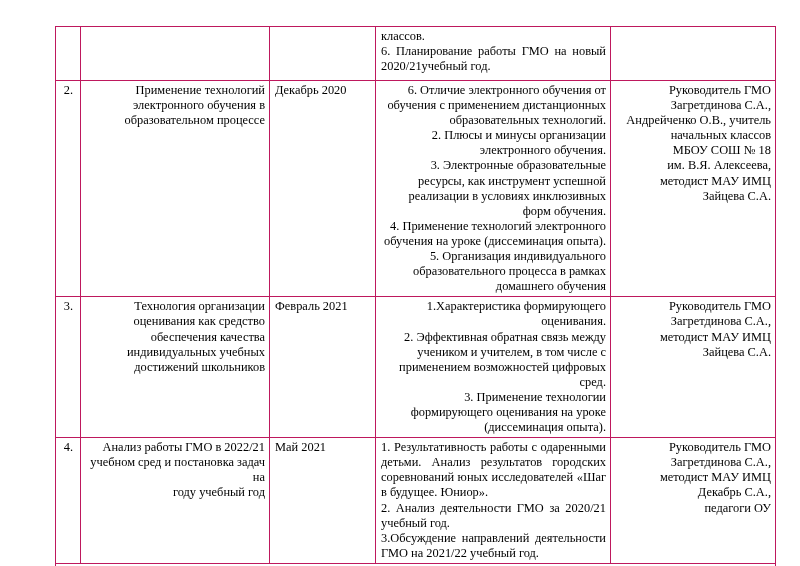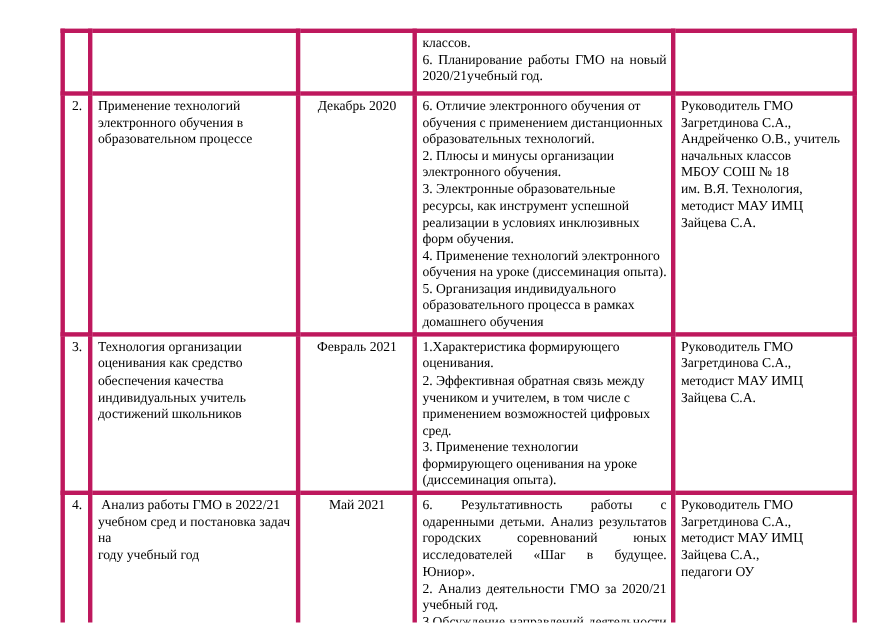--- a/index.html
+++ b/index.html
@@ -22,48 +22,48 @@
   }
   table.doc-table {
     position: absolute;
     left: 55px;
     top: 26px;
     width: 720px;
     border-collapse: collapse;
     table-layout: fixed;
   }
   table.doc-table td {
-    border: 4px solid #be185d;
+    border: 1px solid #be185d;
     vertical-align: top;
     padding: 2px 4px 2px 5px;
     font-size: 12.4px;
     line-height: 15.1px;
     font-family: "Liberation Serif", "DejaVu Serif", serif;
   }
   
   col.c1 { width: 25px; }
   col.c2 { width: 189px; }
   col.c3 { width: 106px; }
   col.c4 { width: 235px; }
   col.c5 { width: 165px; }
 
   td.num {
     text-align: center;
     padding-left: 2px;
     padding-right: 2px;
   }
   td.center {
-    text-align: center;
+    text-align: left;
   }
   td.justify {
     text-align: justify;
     text-justify: inter-word;
   }
   td.left {
-    text-align: left;
+    text-align: right;
   }
   .cell-line {
     display: block;
     white-space: pre-wrap;
   }
   .cell-para {
     display: block;
     margin: 0;
     white-space: pre-wrap;
   }
@@ -128,33 +128,33 @@
           <span class="cell-para">3. Электронные образовательные ресурсы, как инструмент успешной реализации в условиях инклюзивных форм обучения.</span>
           <span class="cell-para">4. Применение технологий электронного обучения на уроке (диссеминация опыта).</span>
           <span class="cell-para">5. Организация индивидуального образовательного процесса в рамках домашнего обучения</span>
         </td>
         <td class="left">
           <span class="cell-line">Руководитель ГМО</span>
           <span class="cell-line">Загретдинова С.А.,</span>
           <span class="cell-line">Андрейченко О.В., учитель</span>
           <span class="cell-line">начальных классов</span>
           <span class="cell-line">МБОУ СОШ № 18</span>
-          <span class="cell-line">им. В.Я. Технология,</span>
+          <span class="cell-line">им. В.Я. Алексеева,</span>
           <span class="cell-line">методист МАУ ИМЦ</span>
           <span class="cell-line">Зайцева С.А.</span>
         </td>
       </tr>
 
       <tr class="row-3">
         <td class="num">3.</td>
         <td class="left">
           <span class="cell-line">Технология организации</span>
           <span class="cell-line">оценивания как средство</span>
           <span class="cell-line">обеспечения качества</span>
-          <span class="cell-line">индивидуальных учитель</span>
+          <span class="cell-line">индивидуальных учебных</span>
           <span class="cell-line">достижений школьников</span>
         </td>
         <td class="center">Февраль 2021</td>
         <td class="left">
           <span class="cell-para">1.Характеристика формирующего оценивания.</span>
           <span class="cell-para">2. Эффективная обратная связь между учеником и учителем, в том числе с применением возможностей цифровых сред.</span>
           <span class="cell-para">3. Применение технологии формирующего оценивания на уроке (диссеминация опыта).</span>
         </td>
         <td class="left">
           <span class="cell-line">Руководитель ГМО</span>
@@ -166,29 +166,29 @@
 
       <tr class="row-4">
         <td class="num">4.</td>
         <td class="left">
           <span class="cell-line"> Анализ работы ГМО в 2022/21</span>
           <span class="cell-line">учебном сред и постановка задач на</span>
           <span class="cell-line">году учебный год</span>
         </td>
         <td class="center">Май 2021</td>
         <td class="justify">
-          <span class="cell-para just">6. Результативность работы с одаренными детьми. Анализ результатов городских соревнований юных исследователей «Шаг в будущее. Юниор».</span>
+          <span class="cell-para just">1. Результативность работы с одаренными детьми. Анализ результатов городских соревнований юных исследователей «Шаг в будущее. Юниор».</span>
           <span class="cell-para just">2. Анализ деятельности ГМО за 2020/21 учебный год.</span>
           <span class="cell-para just">3.Обсуждение направлений деятельности ГМО на 2021/22 учебный год.</span>
         </td>
         <td class="left">
           <span class="cell-line">Руководитель ГМО</span>
           <span class="cell-line">Загретдинова С.А.,</span>
           <span class="cell-line">методист МАУ ИМЦ</span>
-          <span class="cell-line">Зайцева С.А.,</span>
+          <span class="cell-line">Декабрь С.А.,</span>
           <span class="cell-line">педагоги ОУ</span>
         </td>
       </tr>
 
       <tr class="row-footer">
         <td class="footer-cell" colspan="5">КОМПЛЕКС МЕР ПО РЕАЛИЗАЦИИ ПОВЫШЕНИЯ КАЧЕСТВА ОБРАЗОВАНИЯ В МСО г. СУРГУТА</td>
       </tr>
 
     </tbody>
   </table>

